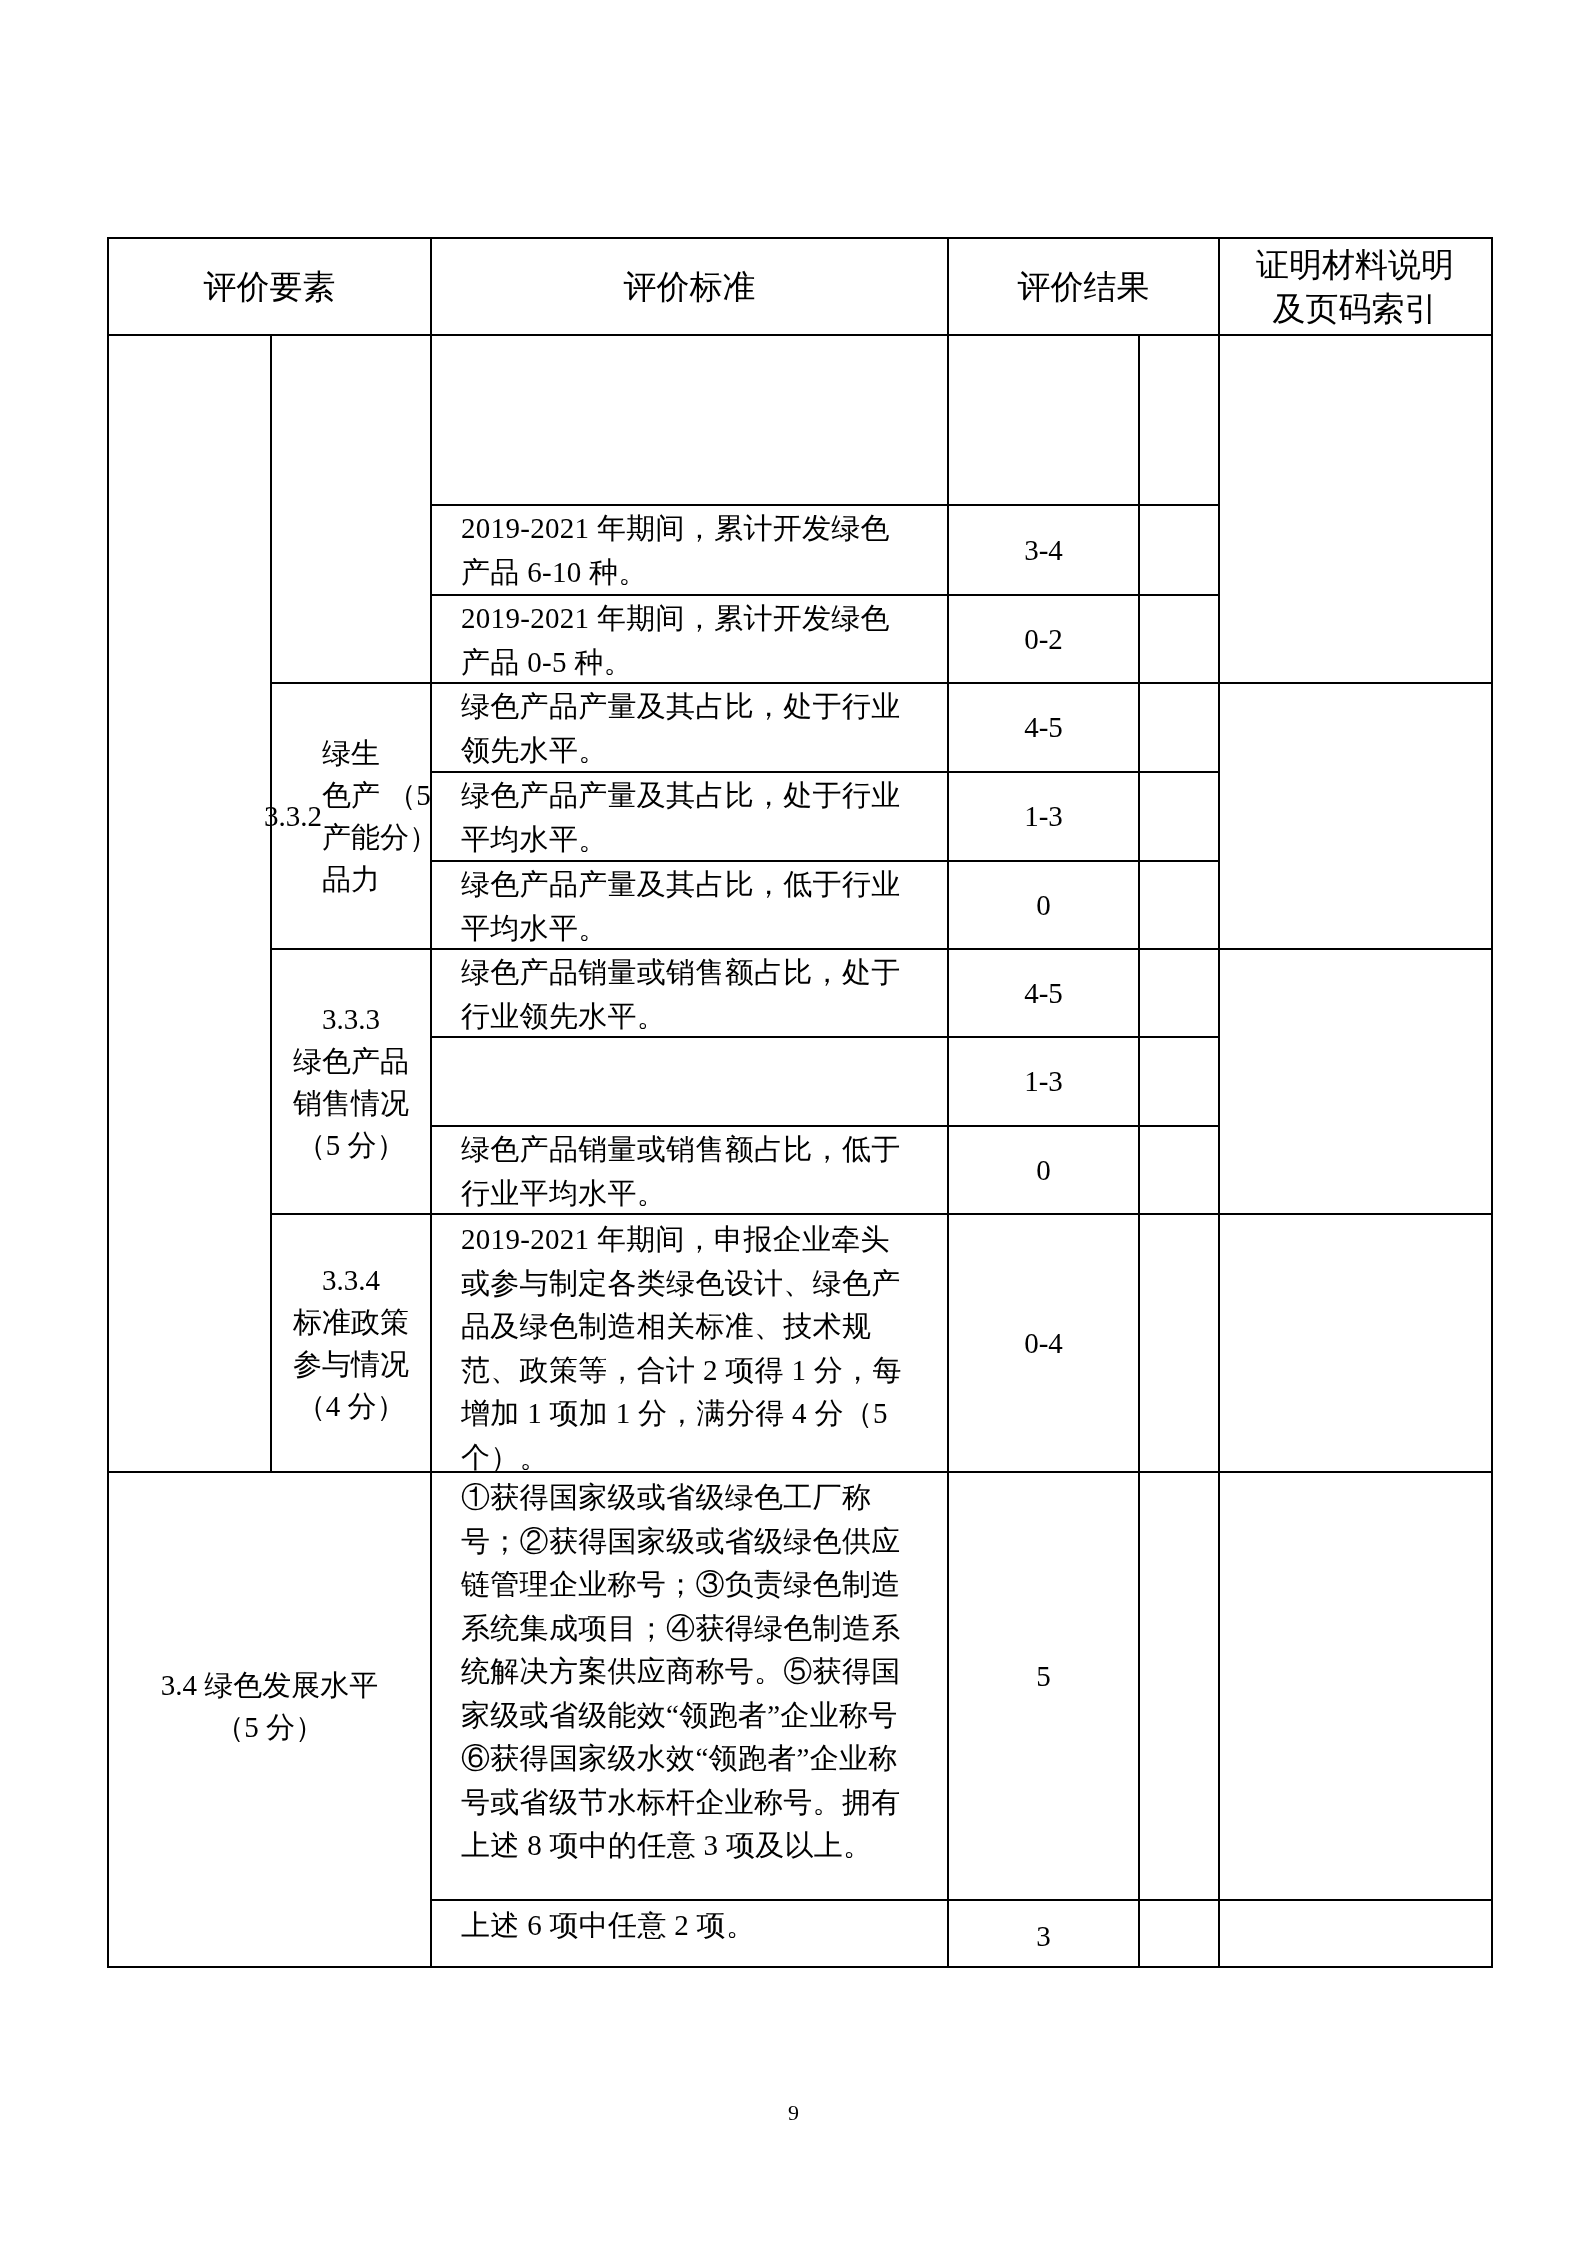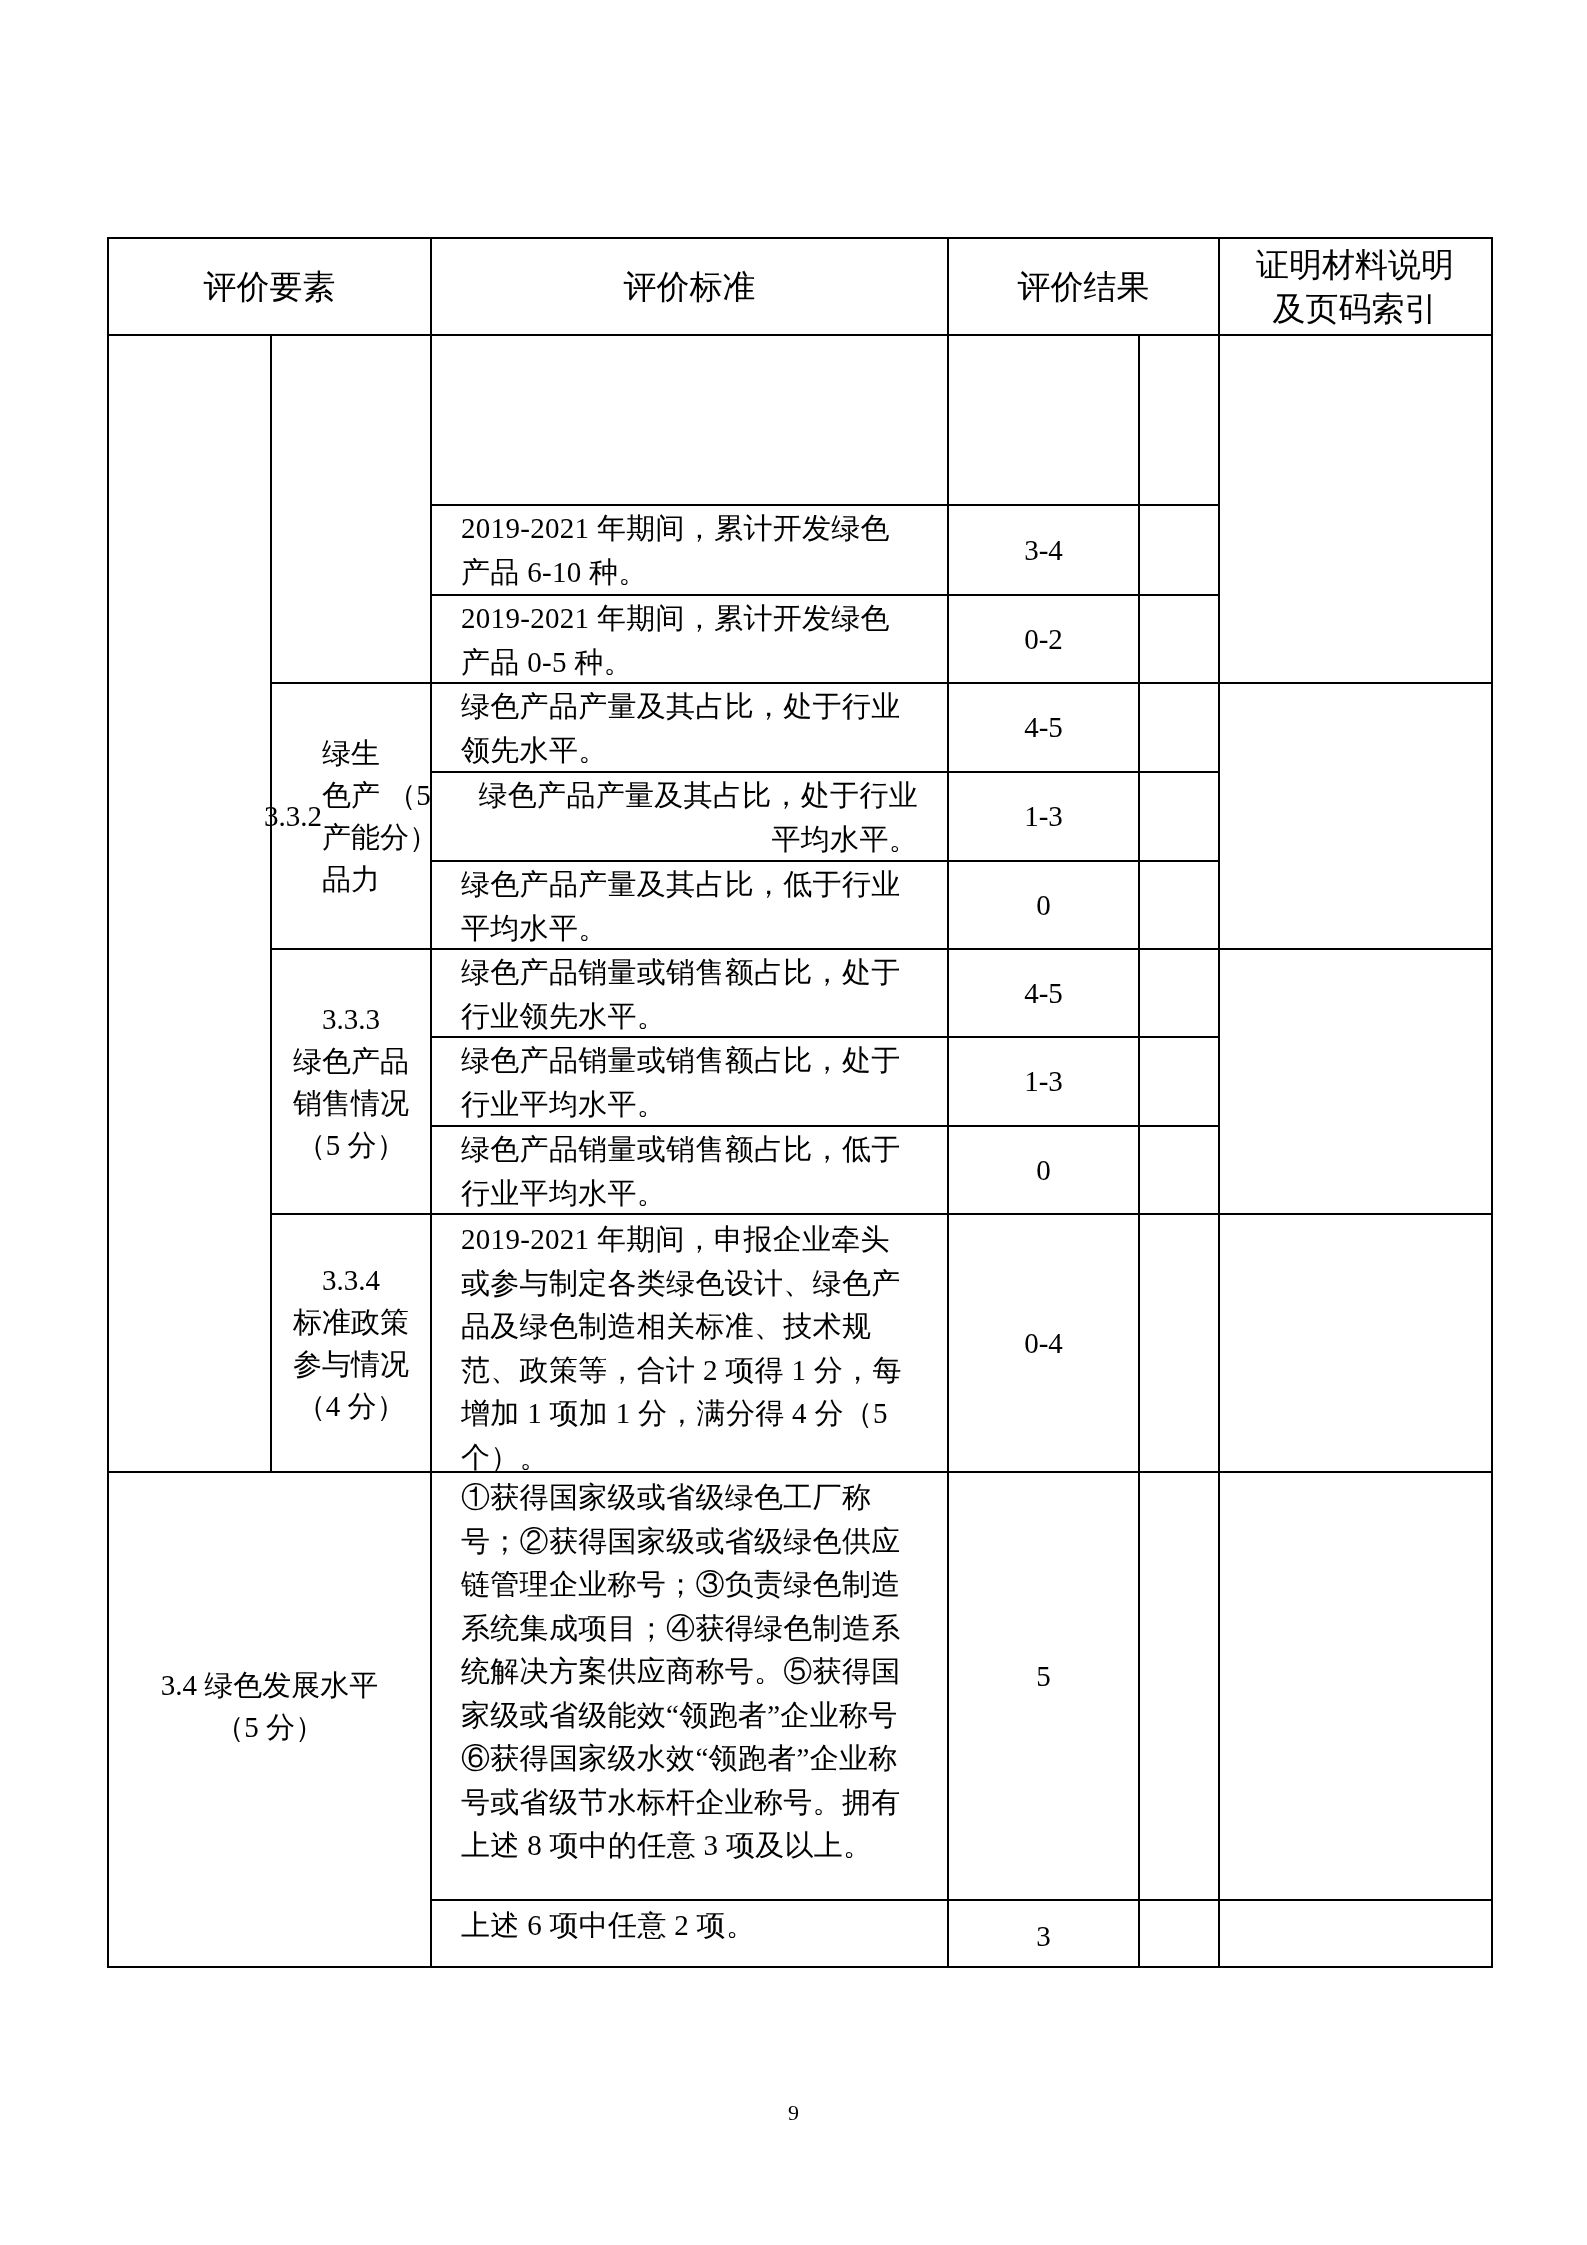--- a/index.html
+++ b/index.html
@@ -24,24 +24,23 @@
   <div class="cell hdr" style="left:431px;top:238px;width:517px;height:97px;">评价标准</div>
   <div class="cell hdr" style="left:948px;top:238px;width:271px;height:97px;">评价结果</div>
   <div class="cell hdr" style="left:1219px;top:238px;width:272px;height:97px;flex-direction:column;">
     <span>证明材料说明</span>
     <span>及页码索引</span>
   </div>
 
   <div class="crit" style="left:431px;top:507px;width:517px;height:88px;padding-top:0;">2019-2021 年期间，累计开发绿色产品 6-10 种。</div>
   <div class="crit" style="left:431px;top:597px;width:517px;height:86px;">2019-2021 年期间，累计开发绿色产品 0-5 种。</div>
   <div class="crit" style="left:431px;top:685px;width:517px;height:87px;">绿色产品产量及其占比，处于行业领先水平。</div>
-  <div class="crit" style="left:431px;top:774px;width:517px;height:87px;text-align:right;">绿色产品产量及其占比，处于行业平均水平。</div>
+  <div class="crit" style="left:431px;top:774px;width:517px;height:87px;">绿色产品产量及其占比，处于行业平均水平。</div>
   <div class="crit" style="left:431px;top:863px;width:517px;height:86px;">绿色产品产量及其占比，低于行业平均水平。</div>
   <div class="crit" style="left:431px;top:951px;width:517px;height:86px;">绿色产品销量或销售额占比，处于行业领先水平。</div>
-  <div class="crit" style="left:431px;top:1039px;width:517px;height:87px;">绿色产品销量或销售额占比，处于行业平均水平。</div>
   <div class="crit" style="left:431px;top:1128px;width:517px;height:86px;">绿色产品销量或销售额占比，低于行业平均水平。</div>
   <div class="crit" style="left:431px;top:1218px;width:517px;height:254px;">2019-2021 年期间，申报企业牵头或参与制定各类绿色设计、绿色产品及绿色制造相关标准、技术规范、政策等，合计 2 项得 1 分，每增加 1 项加 1 分，满分得 4 分（5 个）。</div>
   <div class="crit" style="left:431px;top:1476px;width:517px;height:424px;">①获得国家级或省级绿色工厂称号；②获得国家级或省级绿色供应链管理企业称号；③负责绿色制造系统集成项目；④获得绿色制造系统解决方案供应商称号。⑤获得国家级或省级能效“领跑者”企业称号⑥获得国家级水效“领跑者”企业称号或省级节水标杆企业称号。拥有上述 8 项中的任意 3 项及以上。</div>
   <div class="crit" style="left:431px;top:1904px;width:517px;height:63px;">上述 6 项中任意 2 项。</div>
 
   <div class="cell score" style="left:948px;top:505px;width:191px;height:90px;">3-4</div>
   <div class="cell score" style="left:948px;top:595px;width:191px;height:88px;">0-2</div>
   <div class="cell score" style="left:948px;top:683px;width:191px;height:89px;">4-5</div>
   <div class="cell score" style="left:948px;top:772px;width:191px;height:89px;">1-3</div>
   <div class="cell score" style="left:948px;top:861px;width:191px;height:88px;">0</div>

